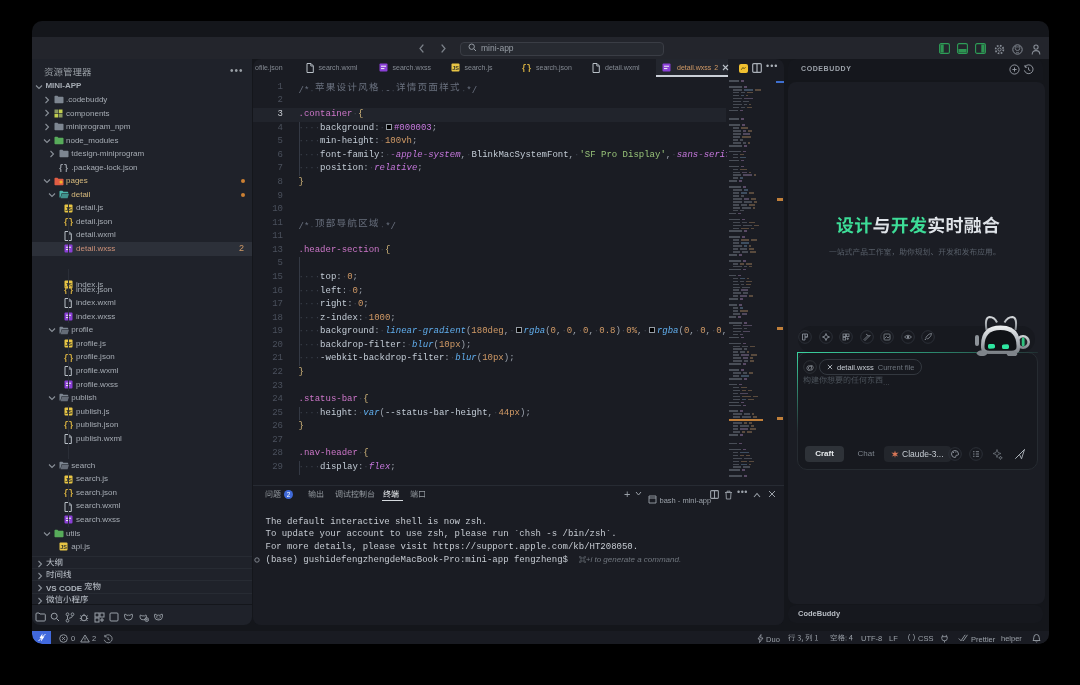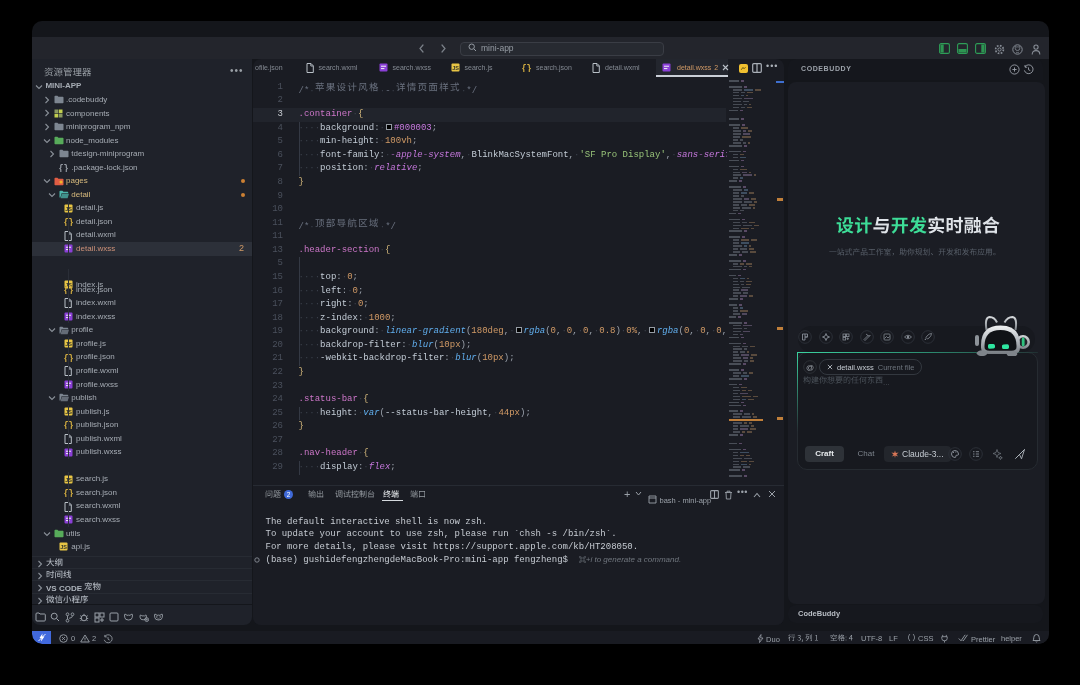--- a/index.html
+++ b/index.html
@@ -357,29 +357,33 @@
     </div>
 <div class="row" style="top:410.70000000000005px;">
       <span class="abs" style="left:31.8px;top:2.3px">
         <svg width="8" height="10" viewBox="0 0 8 10" style="vertical-align:-1.5px">
           <path d="M1 0.5 L5 0.5 L7.3 2.8 L7.3 9.5 L1 9.5 Z" fill="none" stroke="#b9c0c7" stroke-width="1"></path>
           <path d="M4.8 0.7 L4.8 3 L7.1 3" fill="none" stroke="#b9c0c7" stroke-width="0.9"></path>
         </svg>
       </span>
       <span class="abs rl" style="left:44.1px;top:0;color:#a6acb4">publish.wxml</span>
     </div>
-<div class="row" style="top:424.25px;">
-      <span class="abs" style="left:31.8px;top:2.3px">
-        <svg width="9" height="9" viewBox="0 0 9 9" style="vertical-align:-1px">
-          <rect x="0.5" y="0.5" width="8" height="8" rx="1" fill="#8a3fd6"></rect>
-          <rect x="2" y="2.7" width="5" height="1.1" fill="#e8e2f2"></rect>
-          <rect x="2" y="5" width="3.4" height="1.1" fill="#e8e2f2"></rect>
-        </svg>
-      </span>
-      <span class="abs rl" style="left:44.1px;top:0;color:#a6acb4">publish.wxss</span>
+<div class="row" style="top:437.80000000000007px;">
+      <span class="abs" style="left:16px;top:4.2px">
+        <svg width="8" height="6" viewBox="0 0 8 6" style="vertical-align:0px">
+          <path d="M1 1.5 L4 4.5 L7 1.5" stroke="#8a9098" stroke-width="1.1" fill="none"></path>
+        </svg>
+      </span>
+      <span class="abs" style="left:26.8px;top:2.3px">
+        <svg width="10" height="9" viewBox="0 0 10 9" style="vertical-align:-1px">
+          <path d="M0.5 1.5 Q0.5 0.8 1.2 0.8 L3.4 0.8 L4.4 1.8 L8.6 1.8 Q9.2 1.8 9.2 2.5 L9.2 3.2 L2.6 3.2 L1.4 7.6 L0.5 7.6 Z" fill="#7d8691"></path>
+          <path d="M2.9 3.8 L10 3.8 L8.7 7.9 Q8.6 8.3 8.1 8.3 L1.6 8.3 Z" fill="#7d8691" opacity="0.75"></path>
+        </svg>
+      </span>
+      <span class="abs rl" style="left:39.3px;top:0;color:#a6acb4">search</span>
     </div>
 <div class="row" style="top:451.35px;">
       <span class="abs" style="left:31.8px;top:2.3px">
         <svg width="9" height="9" viewBox="0 0 9 9" style="vertical-align:-1px">
           <rect x="0.5" y="0.5" width="8" height="8" rx="1" fill="#e8c545"></rect>
           <text x="4.6" y="7.2" font-size="5.5" font-weight="bold" fill="#33362a" text-anchor="middle" font-family="Liberation Sans">JS</text>
         </svg>
       </span>
       <span class="abs rl" style="left:44.1px;top:0;color:#a6acb4">search.js</span>
     </div>

